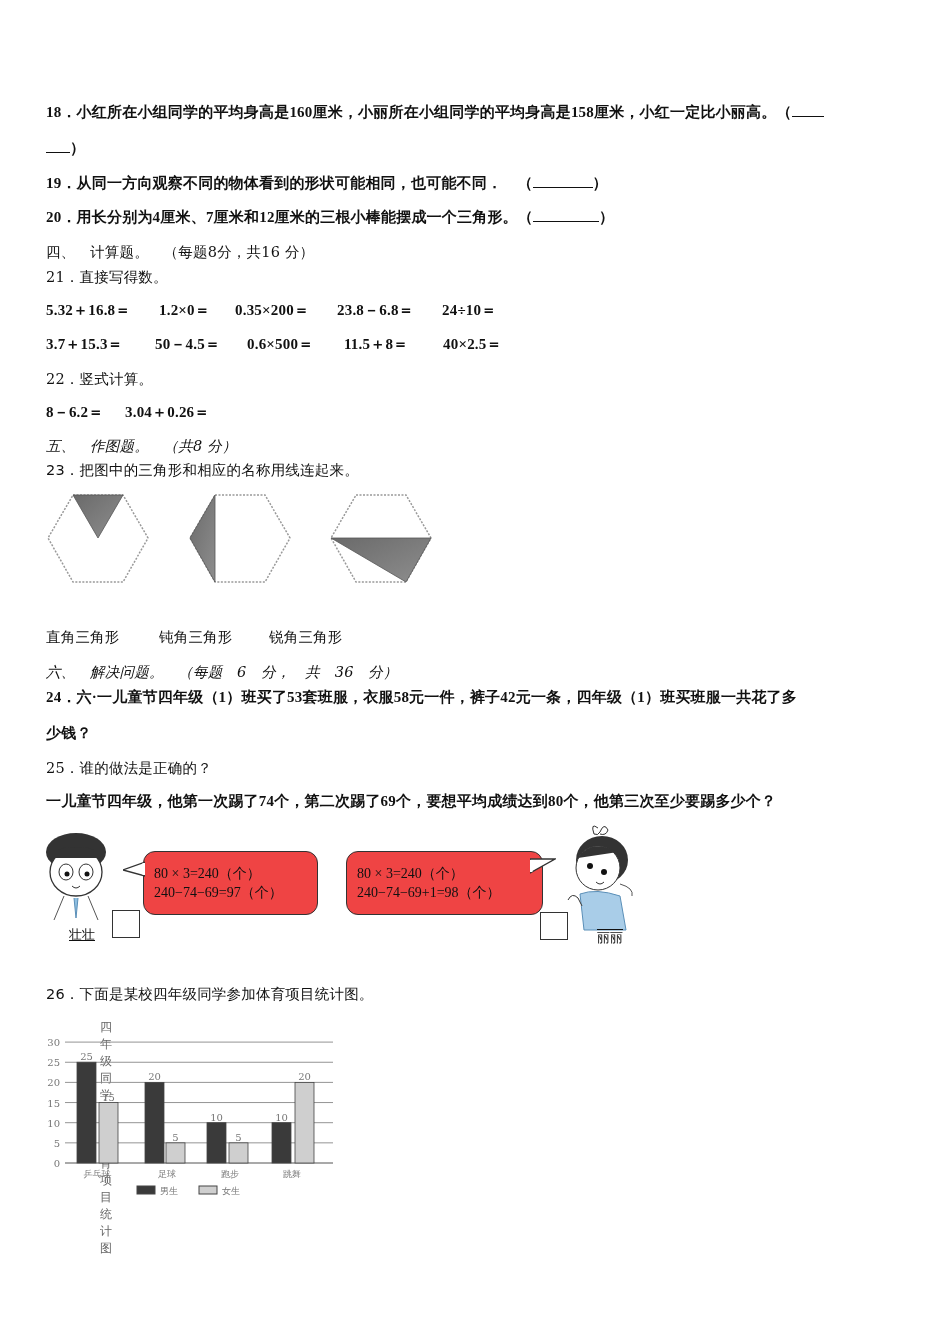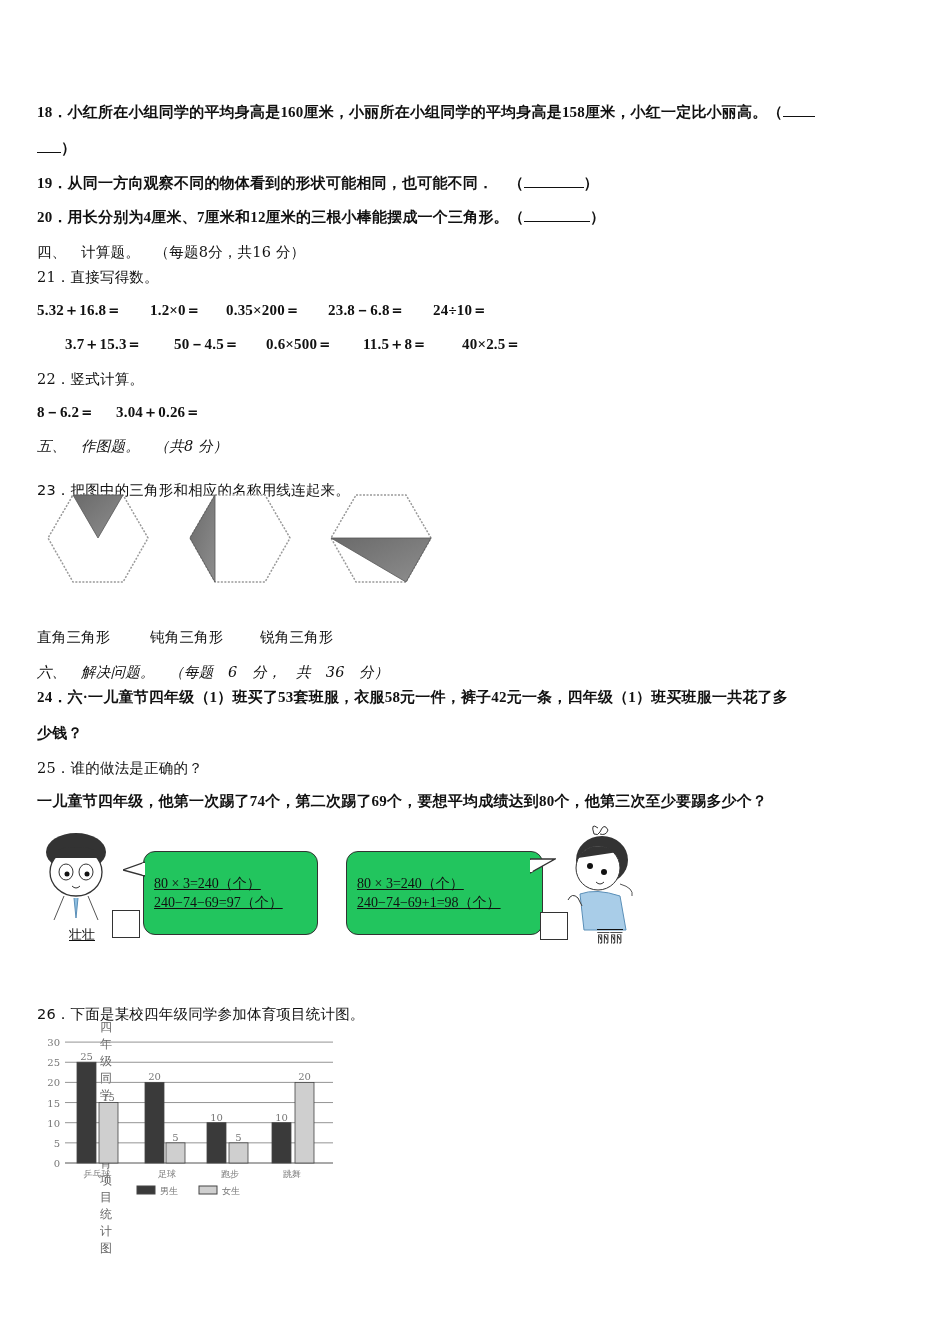--- a/index.html
+++ b/index.html
@@ -1,24 +1,24 @@
 <!DOCTYPE html>
 <html><head>
 <meta charset="utf-8">
 <style>
   html,body{margin:0;padding:0;background:#fff;}
   body{width:950px;height:1344px;position:relative;overflow:hidden;
        font-family:"DejaVu Serif","Liberation Serif",serif;color:#111;}
-  .line{position:absolute;left:37px;font-size:14.5px;white-space:nowrap;letter-spacing:0.2px;}
+  .line{position:absolute;left:46px;font-size:14.5px;white-space:nowrap;letter-spacing:0.2px;}
   .bold{font-weight:bold;font-family:"Liberation Serif","DejaVu Serif",serif;font-size:15px;}
   .blank{display:inline-block;border-bottom:1.2px solid #111;height:13px;vertical-align:baseline;}
   .exprow span{display:inline-block;}
-  .sans{font-family:"DejaVu Sans","Liberation Sans",sans-serif;margin-top:20px;}
-  .bubble{position:absolute;border:1.3px solid #333;border-radius:12px;background:#22c55e;
-          font-family:"Liberation Serif","DejaVu Serif",serif;font-size:14px;line-height:19px;padding:22px 10px;text-decoration:underline;}
+  .sans{font-family:"DejaVu Sans","Liberation Sans",sans-serif;}
+  .bubble{position:absolute;border:1.3px solid #333;border-radius:12px;background:#ef4444;
+          font-family:"Liberation Serif","DejaVu Serif",serif;font-size:14px;line-height:19px;padding:12px 10px;}
   .answer-box{position:absolute;width:26px;height:26px;border:1.3px solid #333;background:#fff;}
   .char-label{position:absolute;font-size:13px;font-family:"DejaVu Sans","Liberation Sans",sans-serif;text-decoration:underline;}
   .chart-text{font-family:"DejaVu Serif","Liberation Serif",serif;fill:#777;}
 </style>
 </head>
 <body>
 
 <div class="line bold" style="top:103px;">
   <span>18．小红所在小组同学的平均身高是160厘米，小丽所在小组同学的平均身高是158厘米，小红一定比小丽高。（</span><span class="blank" style="width:32px;"></span>
 </div>
@@ -34,21 +34,21 @@
   <span>20．用长分别为4厘米、7厘米和12厘米的三根小棒能摆成一个三角形。（</span><span class="blank" style="width:66px;"></span><span>）</span>
 </div>
 
 <div class="line" style="top:243px;">四、　计算题。　（每题8分，共16 分）</div>
 <div class="line" style="top:268px;">21．直接写得数。</div>
 
 <div class="line bold exprow" style="top:301px;">
   <span style="width:113px;">5.32＋16.8＝</span><span style="width:76px;">1.2×0＝</span><span style="width:102px;">0.35×200＝</span><span style="width:105px;">23.8－6.8＝</span><span>24÷10＝</span>
 </div>
 <div class="line bold exprow" style="top:335px;">
-  <span style="width:109px;margin-left:28px;">3.7＋15.3＝</span><span style="width:92px;">50－4.5＝</span><span style="width:97px;">0.6×500＝</span><span style="width:99px;">11.5＋8＝</span><span>40×2.5＝</span>
+  <span style="width:109px;">3.7＋15.3＝</span><span style="width:92px;">50－4.5＝</span><span style="width:97px;">0.6×500＝</span><span style="width:99px;">11.5＋8＝</span><span>40×2.5＝</span>
 </div>
 
 <div class="line" style="top:370px;">22．竖式计算。</div>
 <div class="line bold exprow" style="top:403px;">
   <span style="width:79px;">8－6.2＝</span><span>3.04＋0.26＝</span>
 </div>
 
 <div class="line" style="top:437px;font-style:italic;">五、　作图题。　（共8 分）</div>
 <div class="line sans" style="top:461px;font-size:14.5px;">23．把图中的三角形和相应的名称用线连起来。</div>
 

